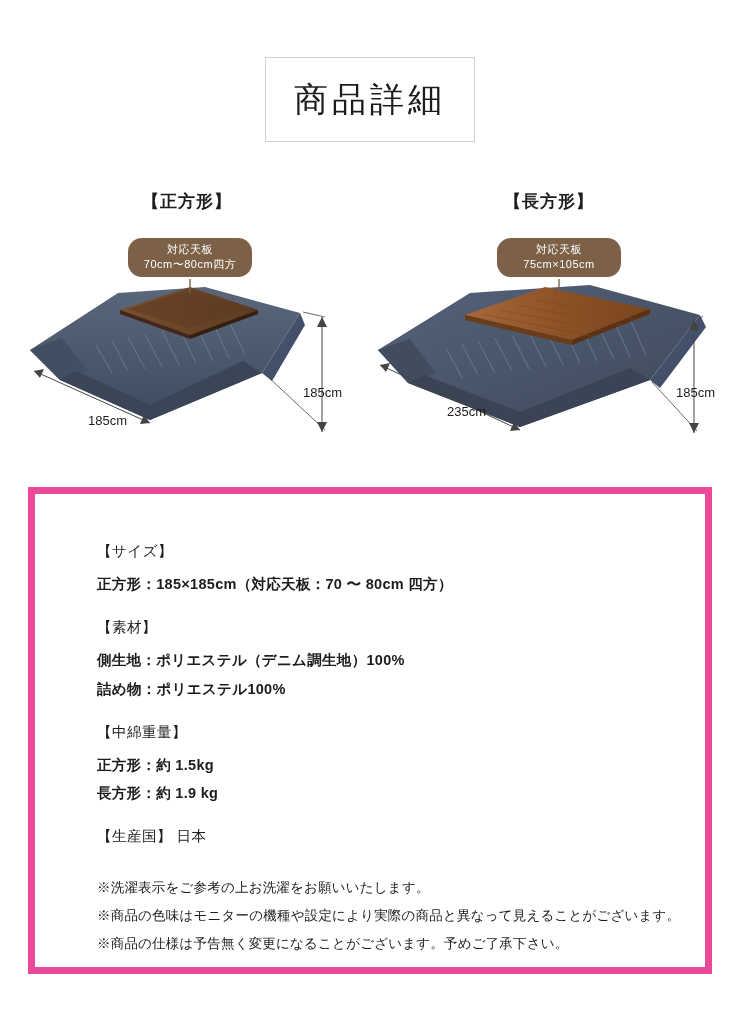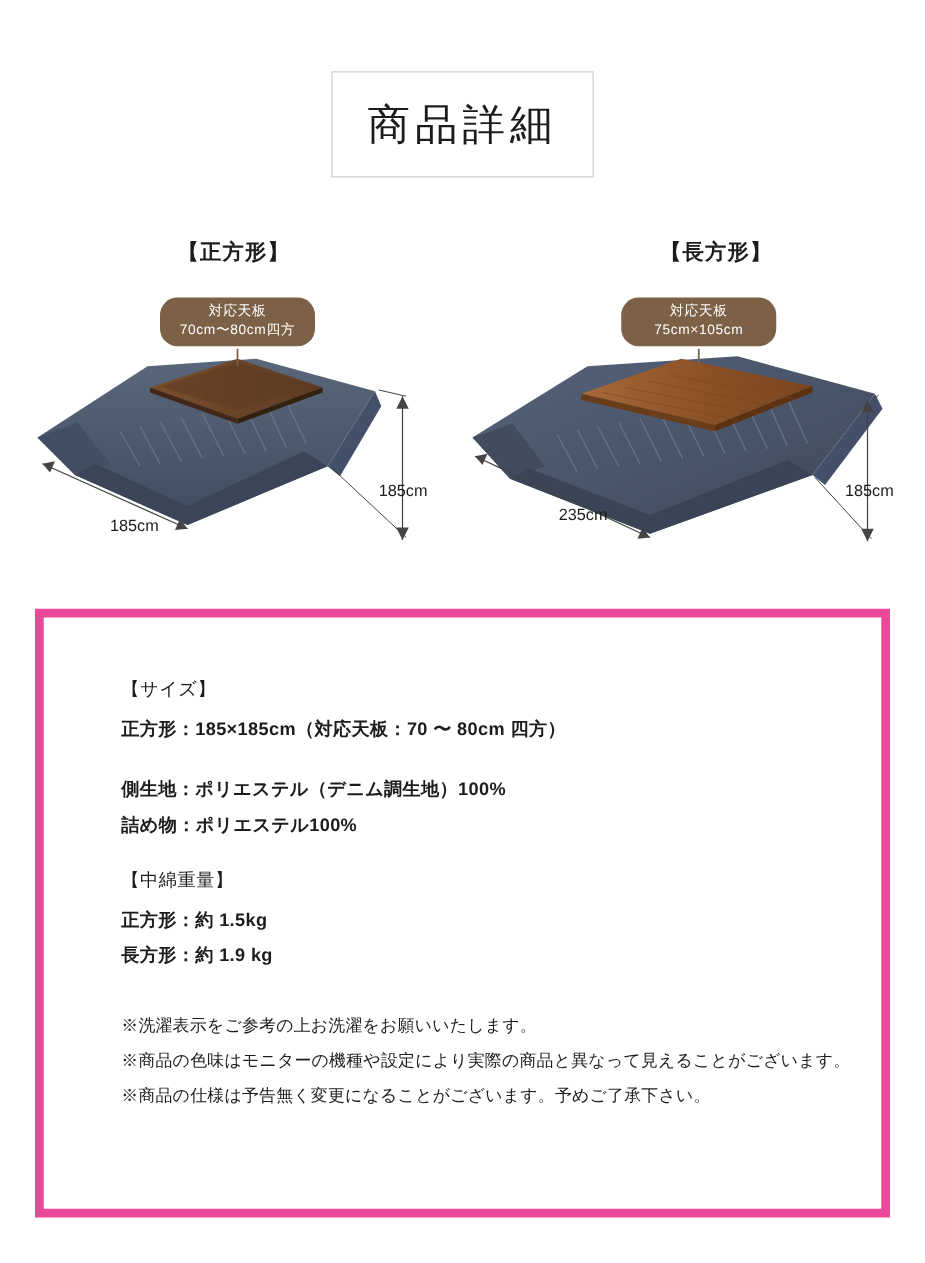--- a/index.html
+++ b/index.html
@@ -45,21 +45,21 @@
     height: 300px;
   }
   .shape-label {
     position: absolute;
     font-size: 17px;
     font-weight: bold;
     color: #1c1c1c;
     letter-spacing: 1px;
   }
   .label-square { left: 142px; top: 15px; }
-  .label-rect   { left: 528px; top: 15px; }
+  .label-rect   { left: 504px; top: 15px; }
 
   
   .top-tag {
     position: absolute;
     background: #7d6146;
     color: #ffffff;
     text-align: center;
     font-size: 11px;
     line-height: 1.35;
     padding: 4px 6px 5px 6px;
@@ -256,30 +256,34 @@
 
 <div class="spec-box">
   <div class="spec-inner">
 
     <div class="spec-group">
       <div class="spec-head">【サイズ】</div>
       <div class="spec-line">正方形：185×185cm（対応天板：70 〜 80cm 四方）</div>
     </div>
 
     <div class="spec-group">
+      <div class="spec-head">【素材】</div>
       <div class="spec-line">側生地：ポリエステル（デニム調生地）100%</div>
       <div class="spec-line">詰め物：ポリエステル100%</div>
     </div>
 
     <div class="spec-group">
       <div class="spec-head">【中綿重量】</div>
       <div class="spec-line">正方形：約 1.5kg</div>
       <div class="spec-line">長方形：約 1.9 kg</div>
     </div>
 
+    <div class="spec-group">
+      <div class="spec-head">【生産国】 日本</div>
+    </div>
 
     <div class="notes">
       <div class="note-line">※洗濯表示をご参考の上お洗濯をお願いいたします。</div>
       <div class="note-line">※商品の色味はモニターの機種や設定により実際の商品と異なって見えることがございます。</div>
       <div class="note-line">※商品の仕様は予告無く変更になることがございます。予めご了承下さい。</div>
     </div>
 
   </div>
 </div>
 

